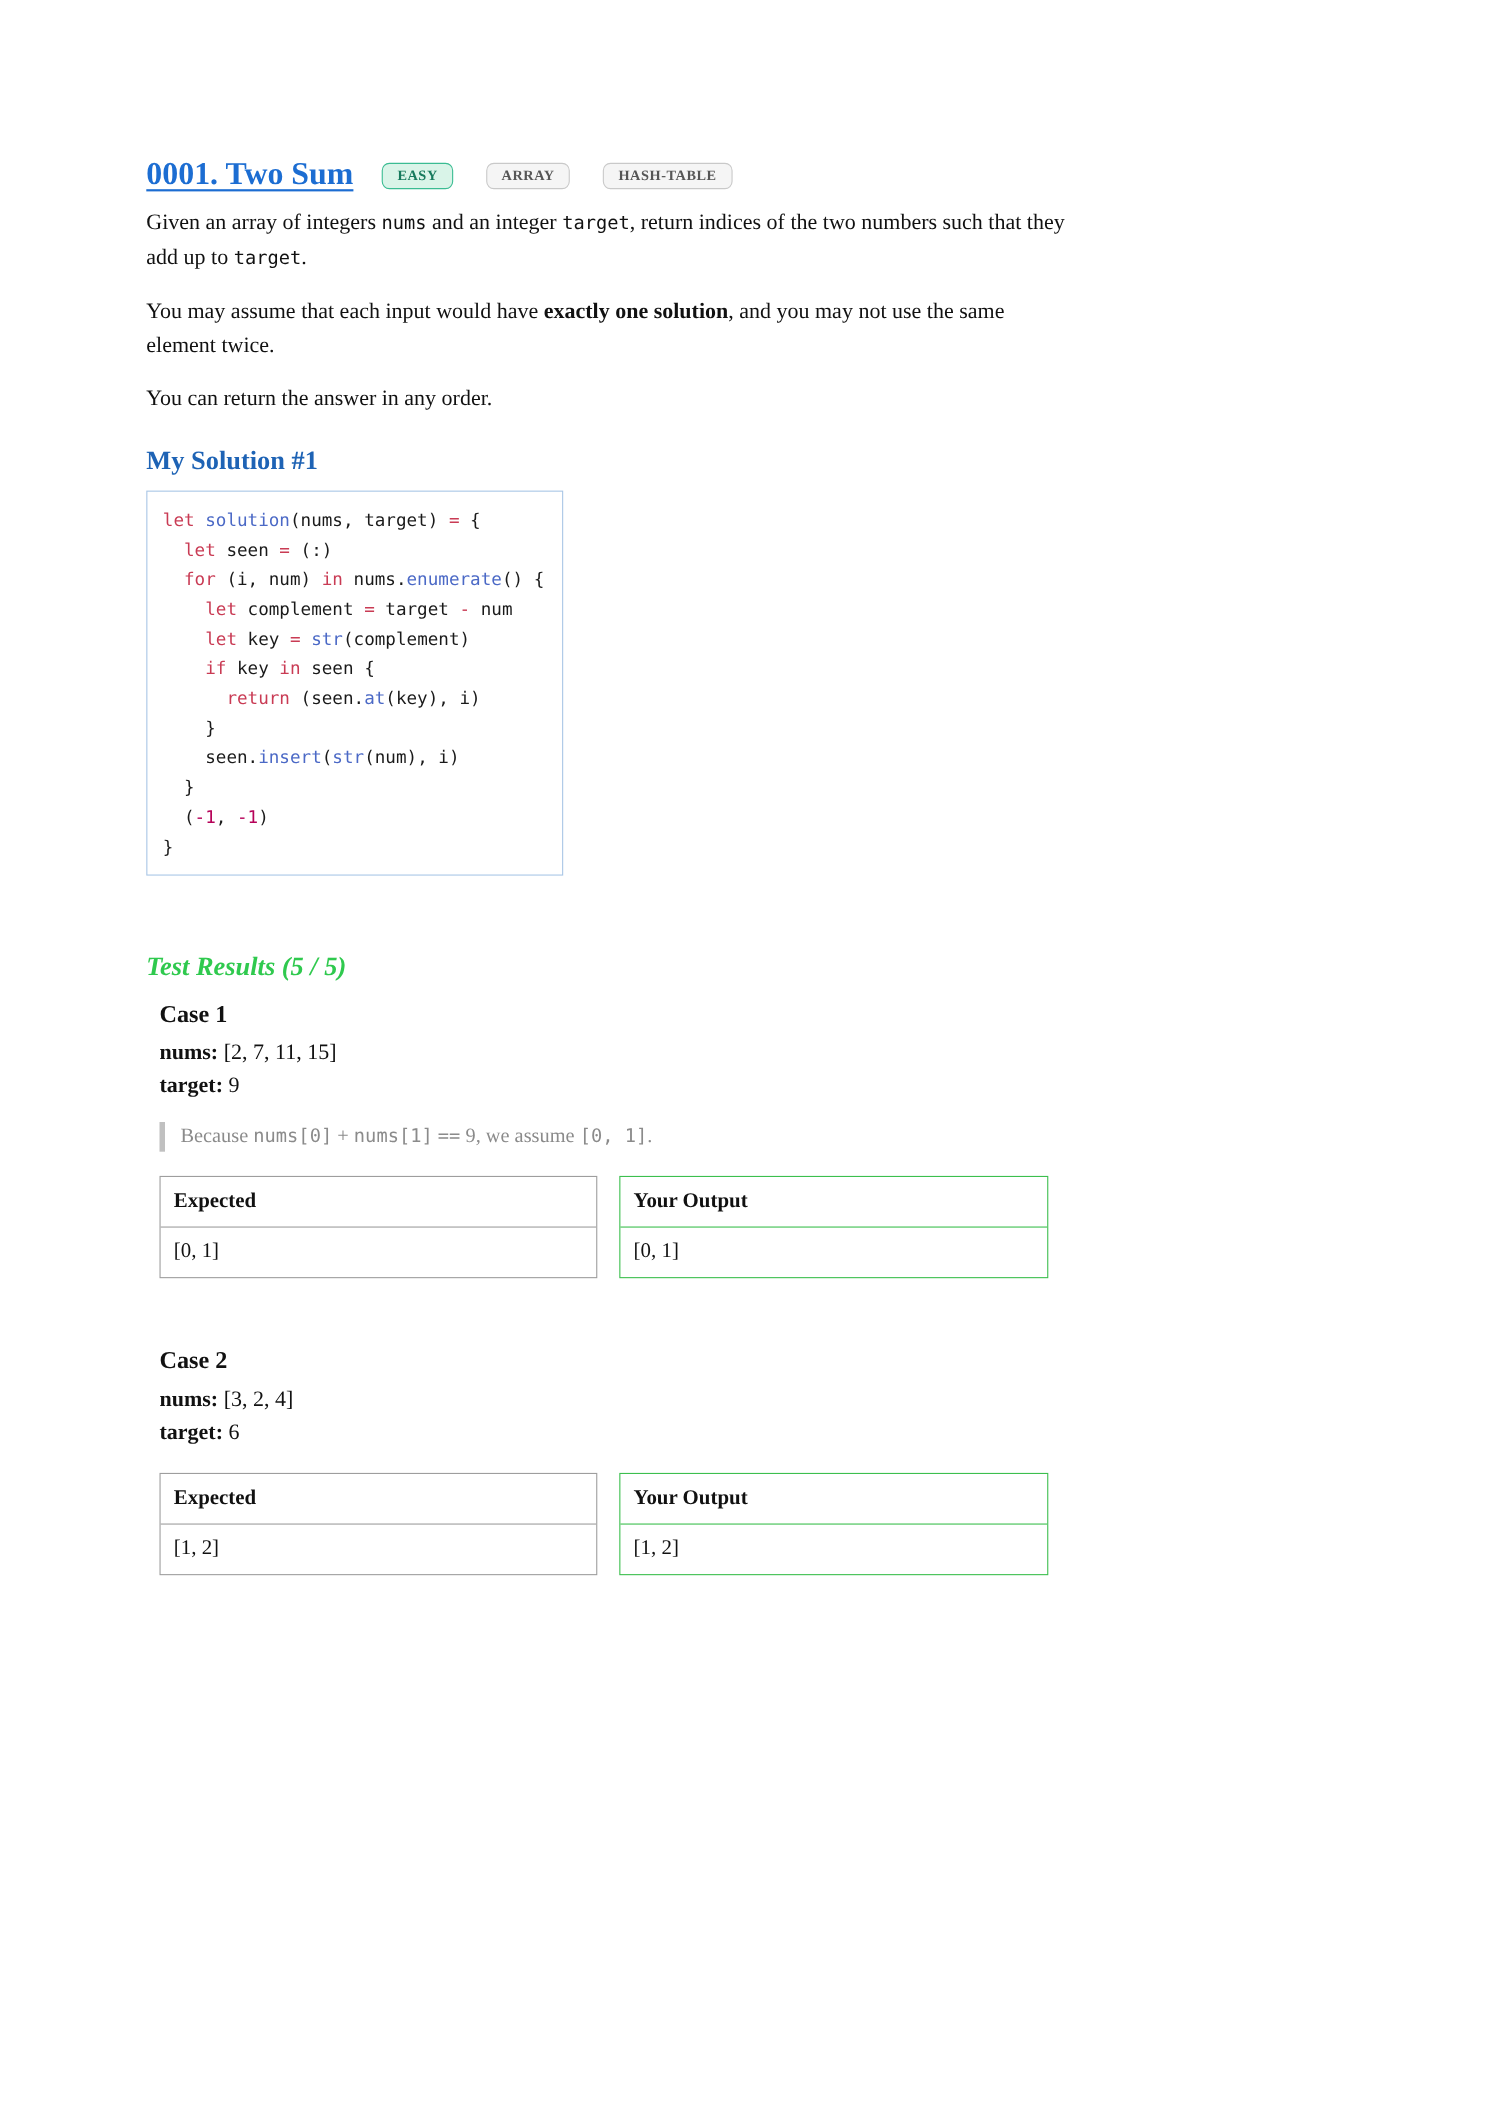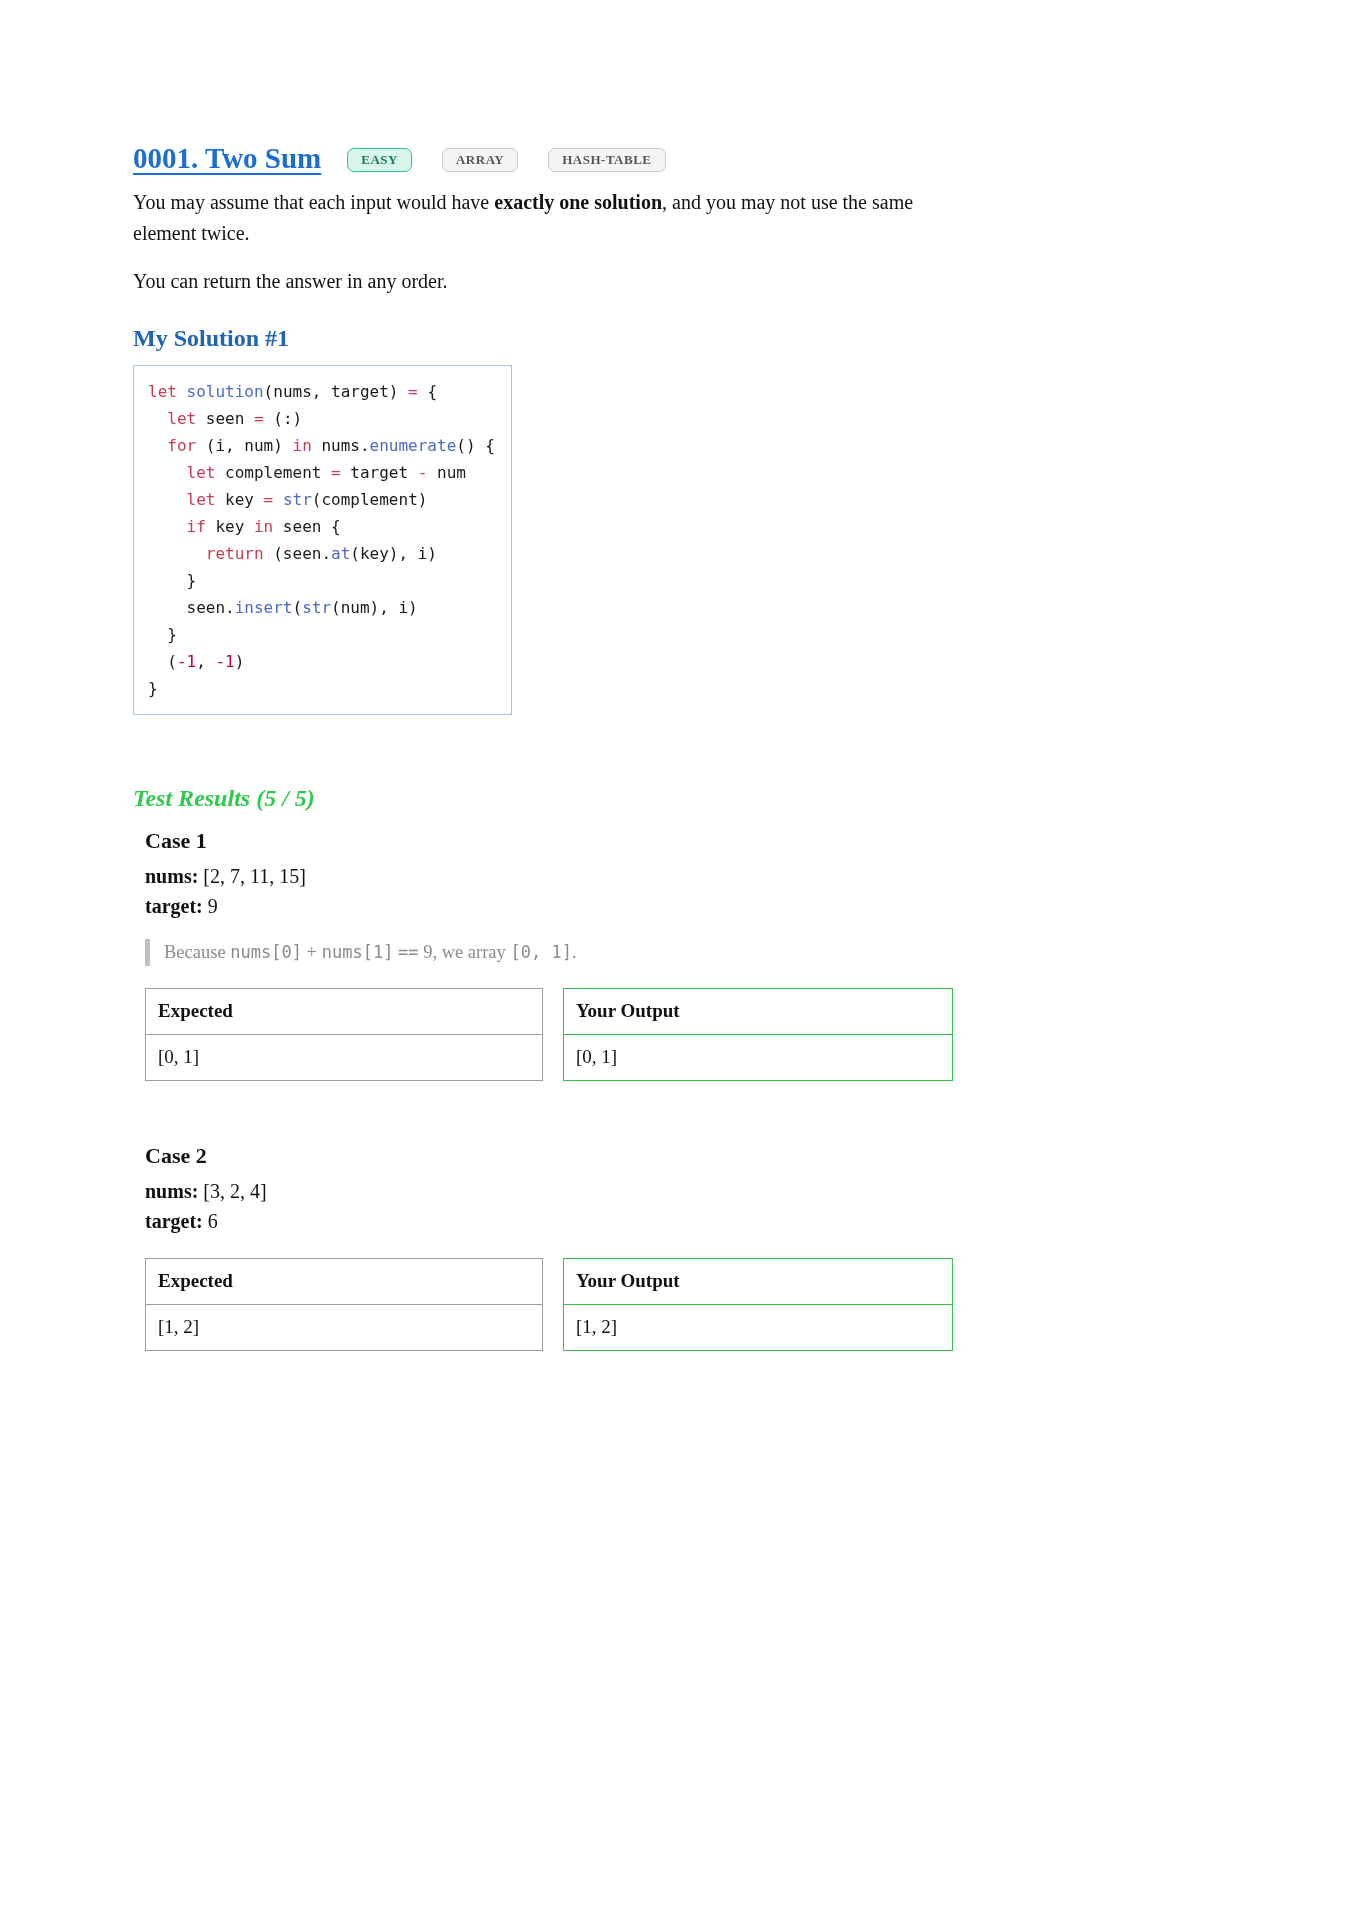--- a/index.html
+++ b/index.html
@@ -82,41 +82,42 @@
 
   <div class="hdr">
     <span class="title">0001. Two Sum</span>
     <span class="badges">
         <span class="badge badge-easy">EASY</span>
         <span class="badge badge-tag">ARRAY</span>
         <span class="badge badge-tag">HASH-TABLE</span>
       </span>
   </div>
 
+  <div class="para"><span class="seg-tx">Given an array of integers </span><span class="seg-mo">nums</span><span class="seg-tx"> and an integer </span><span class="seg-mo">target</span><span class="seg-tx">, return indices of the two numbers such that they add up to </span><span class="seg-mo">target</span><span class="seg-tx">.</span></div>
   <div class="para"><span class="seg-tx">You may assume that each input would have </span><span class="seg-bd">exactly one solution</span><span class="seg-tx">, and you may not use the same element twice.</span></div>
   <div class="para"><span class="seg-tx">You can return the answer in any order.</span></div>
 
   <div class="h-solution">My Solution #1</div>
 
   <div class="code-box"><div class="code-line"><span class="tok-kw">let</span><span class="tok-pl"> </span><span class="tok-fn">solution</span><span class="tok-pl">(nums, target) </span><span class="tok-kw">=</span><span class="tok-pl"> {</span></div><div class="code-line"><span class="tok-pl">  </span><span class="tok-kw">let</span><span class="tok-pl"> seen </span><span class="tok-kw">=</span><span class="tok-pl"> (:)</span></div><div class="code-line"><span class="tok-pl">  </span><span class="tok-kw">for</span><span class="tok-pl"> (i, num) </span><span class="tok-kw">in</span><span class="tok-pl"> nums.</span><span class="tok-fn">enumerate</span><span class="tok-pl">() {</span></div><div class="code-line"><span class="tok-pl">    </span><span class="tok-kw">let</span><span class="tok-pl"> complement </span><span class="tok-kw">=</span><span class="tok-pl"> target </span><span class="tok-kw">-</span><span class="tok-pl"> num</span></div><div class="code-line"><span class="tok-pl">    </span><span class="tok-kw">let</span><span class="tok-pl"> key </span><span class="tok-kw">=</span><span class="tok-pl"> </span><span class="tok-fn">str</span><span class="tok-pl">(complement)</span></div><div class="code-line"><span class="tok-pl">    </span><span class="tok-kw">if</span><span class="tok-pl"> key </span><span class="tok-kw">in</span><span class="tok-pl"> seen {</span></div><div class="code-line"><span class="tok-pl">      </span><span class="tok-kw">return</span><span class="tok-pl"> (seen.</span><span class="tok-fn">at</span><span class="tok-pl">(key), i)</span></div><div class="code-line"><span class="tok-pl">    }</span></div><div class="code-line"><span class="tok-pl">    seen.</span><span class="tok-fn">insert</span><span class="tok-pl">(</span><span class="tok-fn">str</span><span class="tok-pl">(num), i)</span></div><div class="code-line"><span class="tok-pl">  }</span></div><div class="code-line"><span class="tok-pl">  (</span><span class="tok-nu">-1</span><span class="tok-pl">, </span><span class="tok-nu">-1</span><span class="tok-pl">)</span></div><div class="code-line"><span class="tok-pl">}</span></div></div>
 
   <div class="h-results">Test Results (5 / 5)</div>
 
   
   <div class="case">
     <div class="case-title">Case 1</div>
     <div class="io-line">
       <span class="io-label">nums:</span>
       <span>[2, 7, 11, 15]</span>
     </div>
     <div class="io-line">
       <span class="io-label">target:</span>
       <span>9</span>
     </div>
-    <div class="note"><span class="seg-tx">Because </span><span class="seg-mo">nums[0]</span><span class="seg-tx"> + </span><span class="seg-mo">nums[1]</span><span class="seg-tx"> </span><span class="seg-mo">==</span><span class="seg-tx"> 9, we array </span><span class="seg-mo">[0, 1]</span><span class="seg-tx">.</span></div>
+    <div class="note"><span class="seg-tx">Because </span><span class="seg-mo">nums[0]</span><span class="seg-tx"> + </span><span class="seg-mo">nums[1]</span><span class="seg-tx"> </span><span class="seg-mo">==</span><span class="seg-tx"> 9, we assume </span><span class="seg-mo">[0, 1]</span><span class="seg-tx">.</span></div>
     <div class="tables">
       <div class="tbl tbl-gray">
         <div class="cell head">Expected</div>
         <div class="cell">[0, 1]</div>
       </div>
       <div class="tbl tbl-green">
         <div class="cell head">Your Output</div>
         <div class="cell">[0, 1]</div>
       </div>
     </div>

